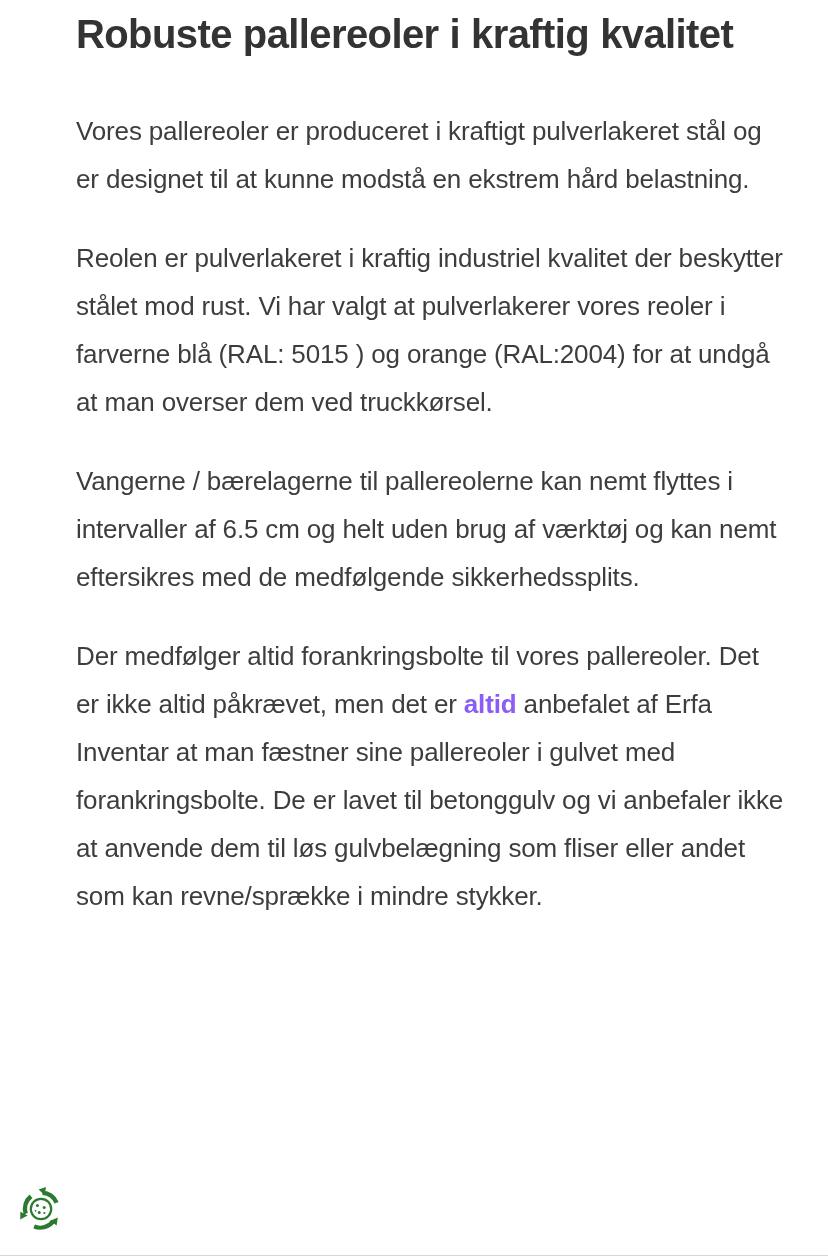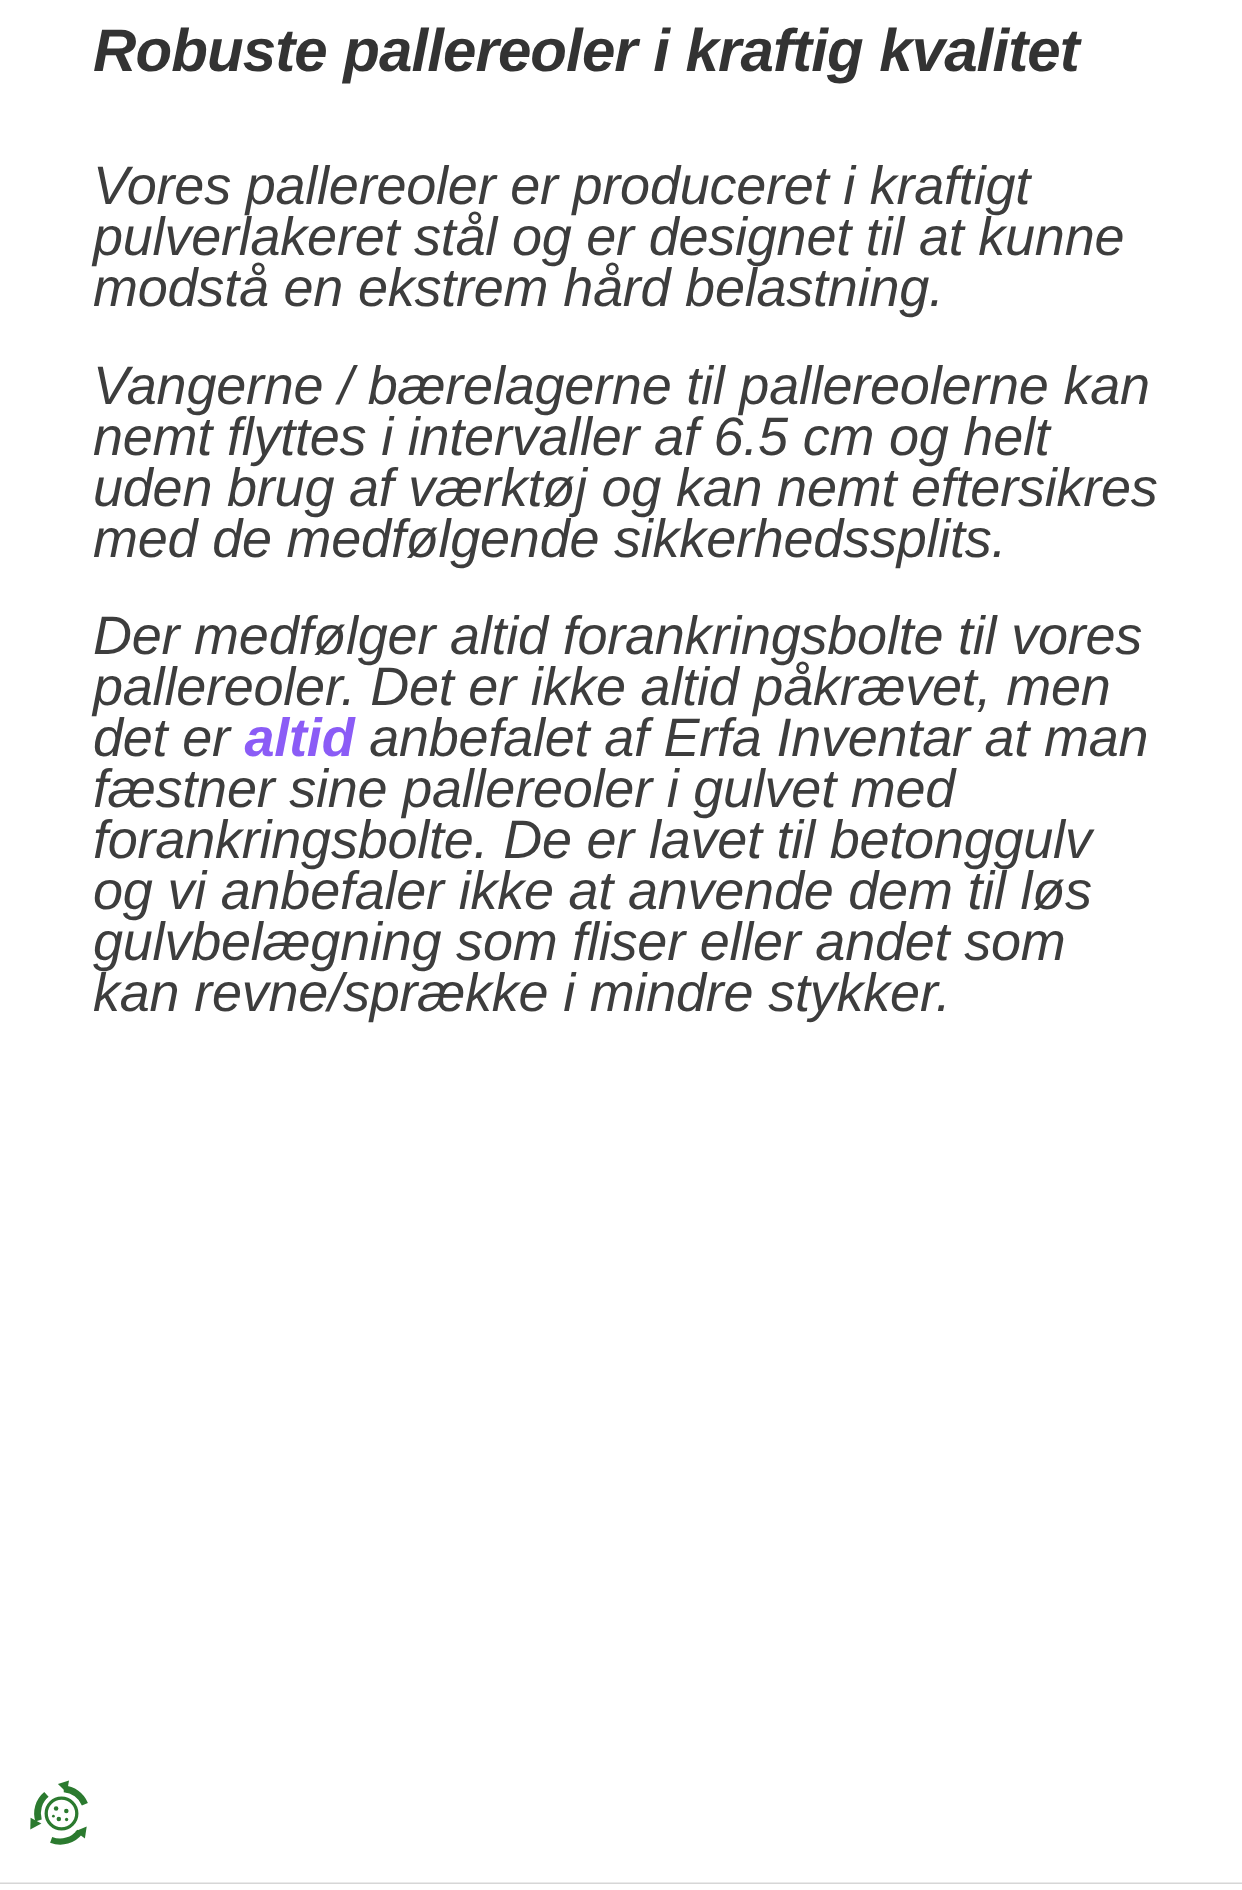--- a/index.html
+++ b/index.html
@@ -20,46 +20,45 @@
     position: relative;
     width: 828px;
     height: 1260px;
     box-sizing: border-box;
     background: #ffffff;
     overflow: hidden;
   }
 
   .content {
     position: absolute;
-    left: 62px;
+    left: 76px;
     top: 0;
     width: 710px;
-    font-style: italic;
   }
 
   .article-title {
     margin: 0;
     padding-top: 8px;
     font-size: 40px;
     line-height: 52px;
     font-weight: 700;
     letter-spacing: -0.6px;
     color: #333333;
     word-spacing: 0.5px;
   }
 
   .body-copy {
     margin: 0;
     padding: 0;
   }
 
   .body-copy p {
     margin: 0 0 31px 0;
-    font-size: 36px;
-    line-height: 34px;
+    font-size: 26px;
+    line-height: 48px;
     font-weight: 400;
     color: #3d3d3d;
     letter-spacing: -0.15px;
   }
 
   .body-copy p.first-para {
     margin-top: 47px;
   }
 
   .body-copy p strong {
@@ -99,20 +98,21 @@
 <div class="page">
 
   <div class="content">
 
     <h1 class="article-title">Robuste pallereoler i kraftig kvalitet</h1>
 
     <div class="body-copy">
 
       <p class="first-para">Vores pallereoler er produceret i kraftigt pulverlakeret stål og er designet til at kunne modstå en ekstrem hård belastning.</p>
 
+      <p>Reolen er pulverlakeret i kraftig industriel kvalitet der beskytter stålet mod rust. Vi har valgt at pulverlakerer vores reoler i farverne blå (RAL: 5015 ) og orange (RAL:2004) for at undgå at man overser dem ved truckkørsel.</p>
 
       <p>Vangerne / bærelagerne til pallereolerne kan nemt flyttes i intervaller af 6.5 cm og helt uden brug af værktøj og kan nemt eftersikres med de medfølgende sikkerhedssplits.</p>
 
       <p><span>Der medfølger altid forankringsbolte til vores pallereoler. Det er ikke altid påkrævet, men det er </span><strong>altid</strong><span> anbefalet af Erfa Inventar at man fæstner sine pallereoler i gulvet med forankringsbolte. De er lavet til betonggulv og vi anbefaler ikke at anvende dem til løs gulvbelægning som fliser eller andet som kan revne/sprække i mindre stykker.</span></p>
 
     </div>
   </div>
 
   <div class="consent-badge">
     <svg viewBox="0 0 56 56" xmlns="http://www.w3.org/2000/svg">

